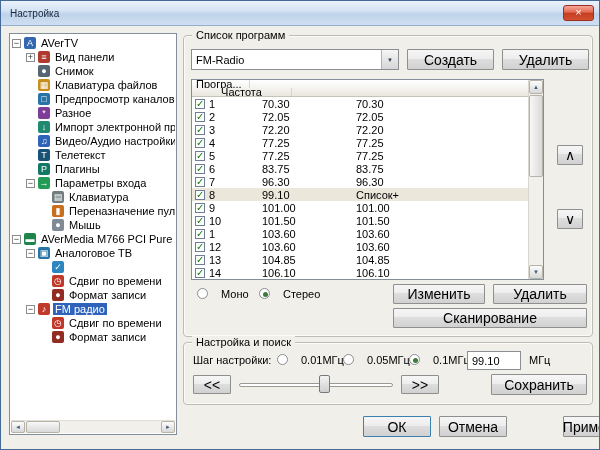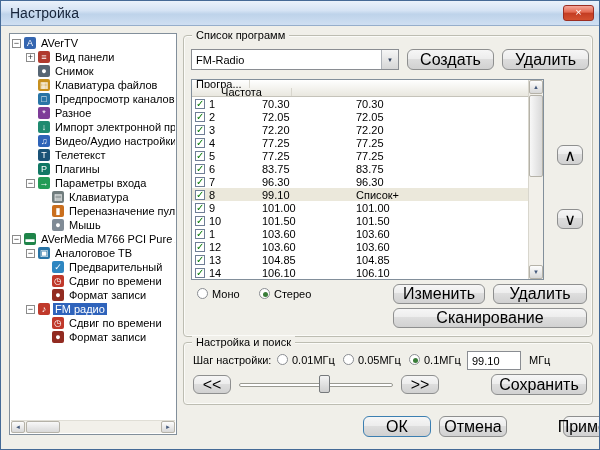--- a/index.html
+++ b/index.html
@@ -1,39 +1,39 @@
 <!DOCTYPE html>
 <html><head>
 <meta charset="utf-8">
 <style>
   *{margin:0;padding:0;box-sizing:border-box;}
   html,body{width:600px;height:450px;overflow:hidden;}
   body{font-family:"Liberation Sans","DejaVu Sans",sans-serif;font-size:11px;color:#000;background:#fff;}
   .window{position:relative;width:600px;height:450px;background:#f0efe9;border:1px solid #456a96;overflow:hidden;}
   .titlebar{position:absolute;left:0;top:0;right:0;height:25px;background:linear-gradient(#eaf2fb,#d5e3f4 40%,#bed3ea 55%,#cfdff2);border-bottom:1px solid #96aecb;display:flex;align-items:center;}
-  .title{padding-left:9px;font-size:14px;color:#16243a;}
+  .title{padding-left:9px;font-size:10px;color:#16243a;}
   .closebtn{position:absolute;right:5px;top:4px;width:31px;height:16px;border:1px solid #9b2d22;border-radius:3px;background:linear-gradient(#f5a79b,#e3684f 45%,#c33c22 50%,#d3502f);color:#fff;font-size:11px;line-height:13px;text-align:center;cursor:default;}
   .panel{position:absolute;background:#fff;border:1px solid #828f9b;}
   .tree{left:8px;top:32px;width:168px;height:402px;overflow:hidden;}
   .tree-items{position:absolute;left:1px;top:2px;right:1px;bottom:14px;overflow:hidden;}
   .trow{display:flex;align-items:center;height:14px;white-space:nowrap;}
   .tind{display:inline-block;height:1px;flex:0 0 auto;}
   .texp{width:11px;flex:0 0 11px;text-align:center;font-size:9px;color:#555;}
   .texp.box{width:9px;height:9px;flex:0 0 9px;margin:0 1px;border:1px solid #8b8b8b;background:#fff;line-height:7px;font-size:9px;color:#333;text-align:center;}
   .ticon{width:12px;height:12px;flex:0 0 12px;margin:0 3px 0 2px;border-radius:2px;color:#fff;font-size:9px;line-height:12px;text-align:center;overflow:hidden;}
   .tlab{padding:0 2px;overflow:hidden;}
   .tlab.sel{background:#2f63bb;color:#fff;}
   .hsb{position:absolute;left:1px;right:1px;bottom:1px;height:13px;background:#f2f0ea;border-top:1px solid #e0ded6;}
   .sbtn{position:absolute;display:flex;align-items:center;justify-content:center;font-size:6px;color:#44597c;background:linear-gradient(#fdfdfd,#d8d8d8);border:1px solid #b5b2a8;border-radius:2px;}
   .hsb .hleft{left:0;top:0;width:14px;height:12px;}
   .hsb .hright{right:0;top:0;width:14px;height:12px;}
   .hthumb{position:absolute;left:15px;top:0;width:34px;height:12px;background:linear-gradient(#f8f8f8,#d9d9d9);border:1px solid #b5b2a8;border-radius:2px;}
   .group{position:absolute;border:1px solid #bdbdb2;border-radius:4px;box-shadow:inset 0 0 0 1px #fbfbf8;}
   .gtitle{position:absolute;top:-7px;left:8px;background:#f0efe9;padding:0 4px;white-space:nowrap;}
-  .btn{position:absolute;display:flex;align-items:center;justify-content:center;border:1px solid #8e8f8f;border-radius:6px;background:linear-gradient(#f6f6f6,#ededed 45%,#dedede 46%,#d1d1d1);font-size:16px;cursor:default;white-space:nowrap;}
+  .btn{position:absolute;display:flex;align-items:center;justify-content:center;border:1px solid #8e8f8f;border-radius:1px;background:linear-gradient(#f6f6f6,#ededed 45%,#dedede 46%,#d1d1d1);font-size:14px;cursor:default;white-space:nowrap;}
   .btn.def{border-color:#3c7fb1;}
   .combo{position:absolute;background:#fff;border:1px solid #8a8d92;display:flex;align-items:center;}
   .combo-val{flex:1;padding-left:4px;overflow:hidden;white-space:nowrap;}
   .combo-arrow{width:17px;align-self:stretch;border-left:1px solid #aeb2b8;display:flex;align-items:center;justify-content:center;font-size:6px;color:#31415e;background:linear-gradient(#f6f6f6,#d6d6d6);}
   .table{left:190px;top:78px;width:353px;height:201px;}
   .thead{display:flex;height:17px;background:linear-gradient(#ffffff,#e9e7df);border-bottom:1px solid #c5c3ba;margin-right:15px;flex-direction:column;}
   .th{border-right:1px solid #d8d6cd;display:flex;align-items:center;padding-left:4px;overflow:hidden;}
   .th.h1{width:58px;}
   .th.h2{width:100px;justify-content:center;padding-left:0;}
   .th.h3{flex:1;justify-content:center;padding-left:0;border-right:none;}
@@ -43,21 +43,21 @@
   .c{display:flex;align-items:center;overflow:hidden;}
   .c1{width:58px;padding-left:3px;}
   .c2{width:100px;padding-left:12px;}
   .c3{flex:1;padding-left:6px;}
   .cb{width:10px;height:10px;border:1px solid #6f7e96;background:#fff;margin-right:4px;position:relative;flex:0 0 10px;}
   .cb.on::after{content:"✓";position:absolute;left:0;top:-2px;font-size:10px;color:#0a7d0a;}
   .vsb{position:absolute;top:0;right:0;width:15px;bottom:0;background:#f2f0ea;border-left:1px solid #d8d6cd;}
   .vsb .vup{left:0;top:0;width:14px;height:14px;}
   .vsb .vdn{left:0;bottom:0;width:14px;height:14px;}
   .vthumb{position:absolute;left:0;top:15px;width:14px;height:82px;background:linear-gradient(90deg,#f8f8f8,#d9d9d9);border:1px solid #b5b2a8;border-radius:2px;}
-  .radio-ctl{position:absolute;display:flex;align-items:center;gap:4px;height:13px;white-space:nowrap;}
+  .radio-ctl{position:absolute;display:flex;align-items:center;gap:13px;height:13px;white-space:nowrap;}
   .radio{width:11px;height:11px;border:1px solid #8a8d92;border-radius:50%;background:#fff;position:relative;flex:0 0 11px;}
   .radio.on::after{content:"";position:absolute;left:3px;top:3px;width:5px;height:5px;border-radius:50%;background:#3a7d3a;}
   .lab{position:absolute;white-space:nowrap;}
   .tinput{position:absolute;border:1px solid #8a8d92;background:#fff;font:11px "Liberation Sans","DejaVu Sans",sans-serif;padding:0 4px;}
   .slider-track{position:absolute;left:238px;top:382px;width:154px;height:4px;background:#fff;border:1px solid #9a9a92;border-radius:2px;}
   .slider-thumb{position:absolute;left:318px;top:374px;width:11px;height:18px;background:linear-gradient(#f4f4f4,#cfcfcf);border:1px solid #76797c;border-radius:2px;}
 </style>
 </head>
 <body>
 
@@ -163,21 +163,20 @@
         <div class="trow">
           <span class="tind" style="width: 14px;"></span>
           <span class="texp box">−</span>
           <span class="ticon" style="background: rgb(40, 116, 166);">▣</span>
           <span class="tlab">Аналоговое ТВ</span>
         </div>
         <div class="trow">
           <span class="tind" style="width: 28px;"></span>
           <span class="texp"></span>
           <span class="ticon" style="background: rgb(46, 134, 193);">✓</span>
-          <span class="tlab">Предварительный</span>
         </div>
         <div class="trow">
           <span class="tind" style="width: 28px;"></span>
           <span class="texp"></span>
           <span class="ticon" style="background: rgb(192, 57, 43);">◷</span>
           <span class="tlab">Сдвиг по времени</span>
         </div>
         <div class="trow">
           <span class="tind" style="width: 28px;"></span>
           <span class="texp"></span>

